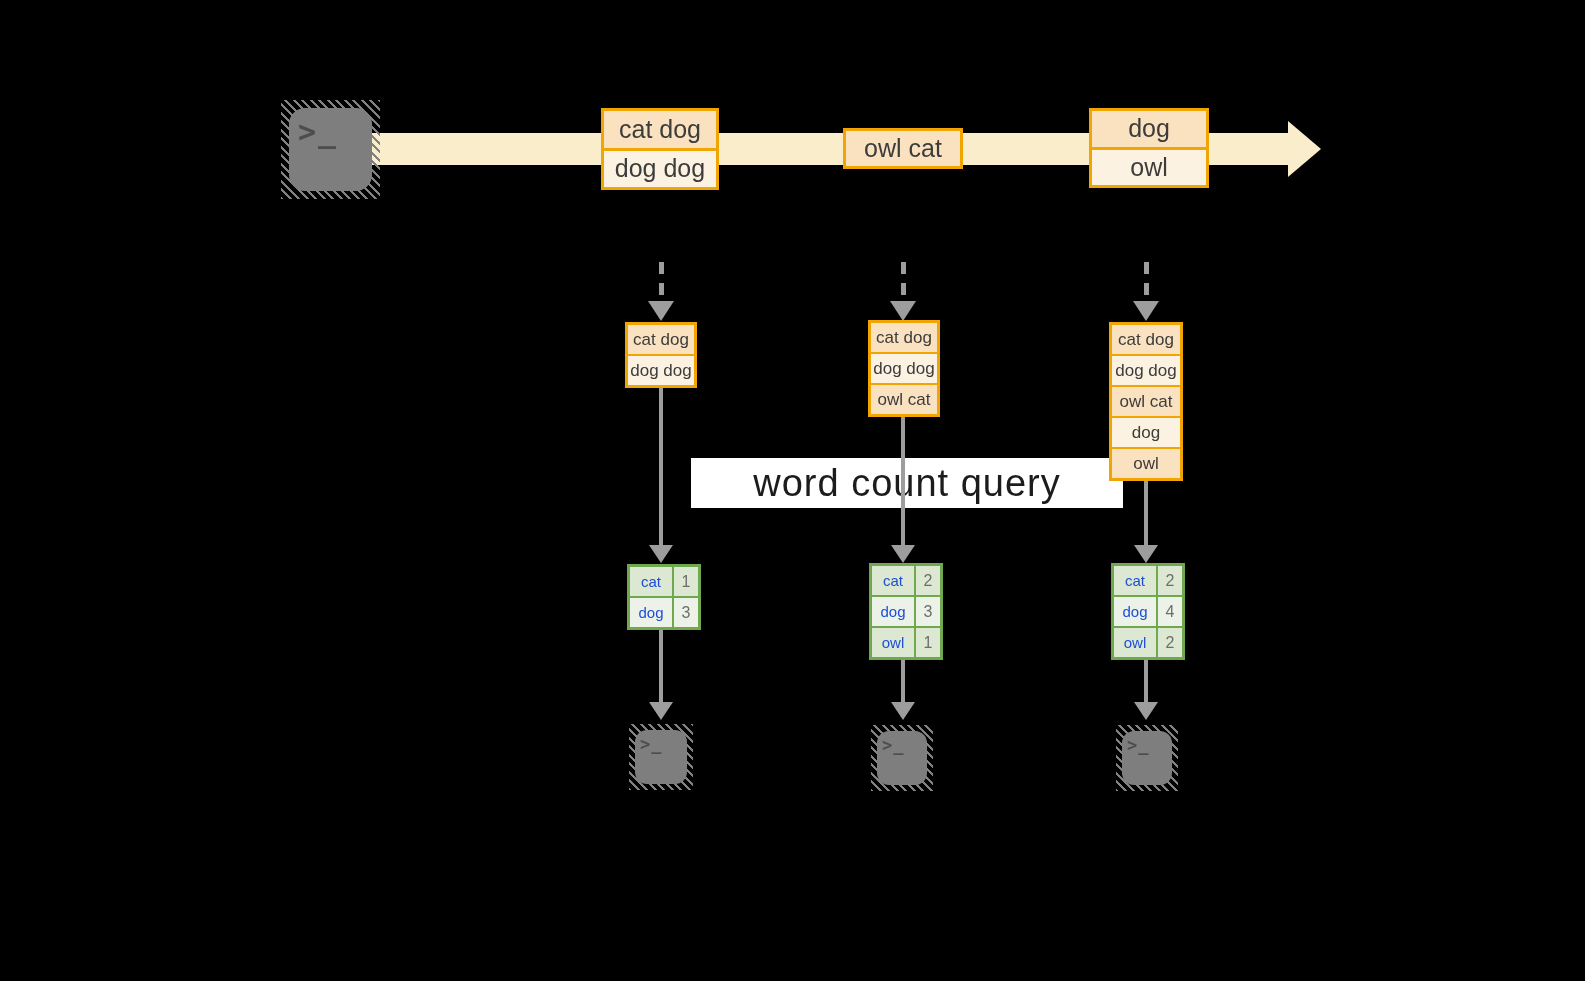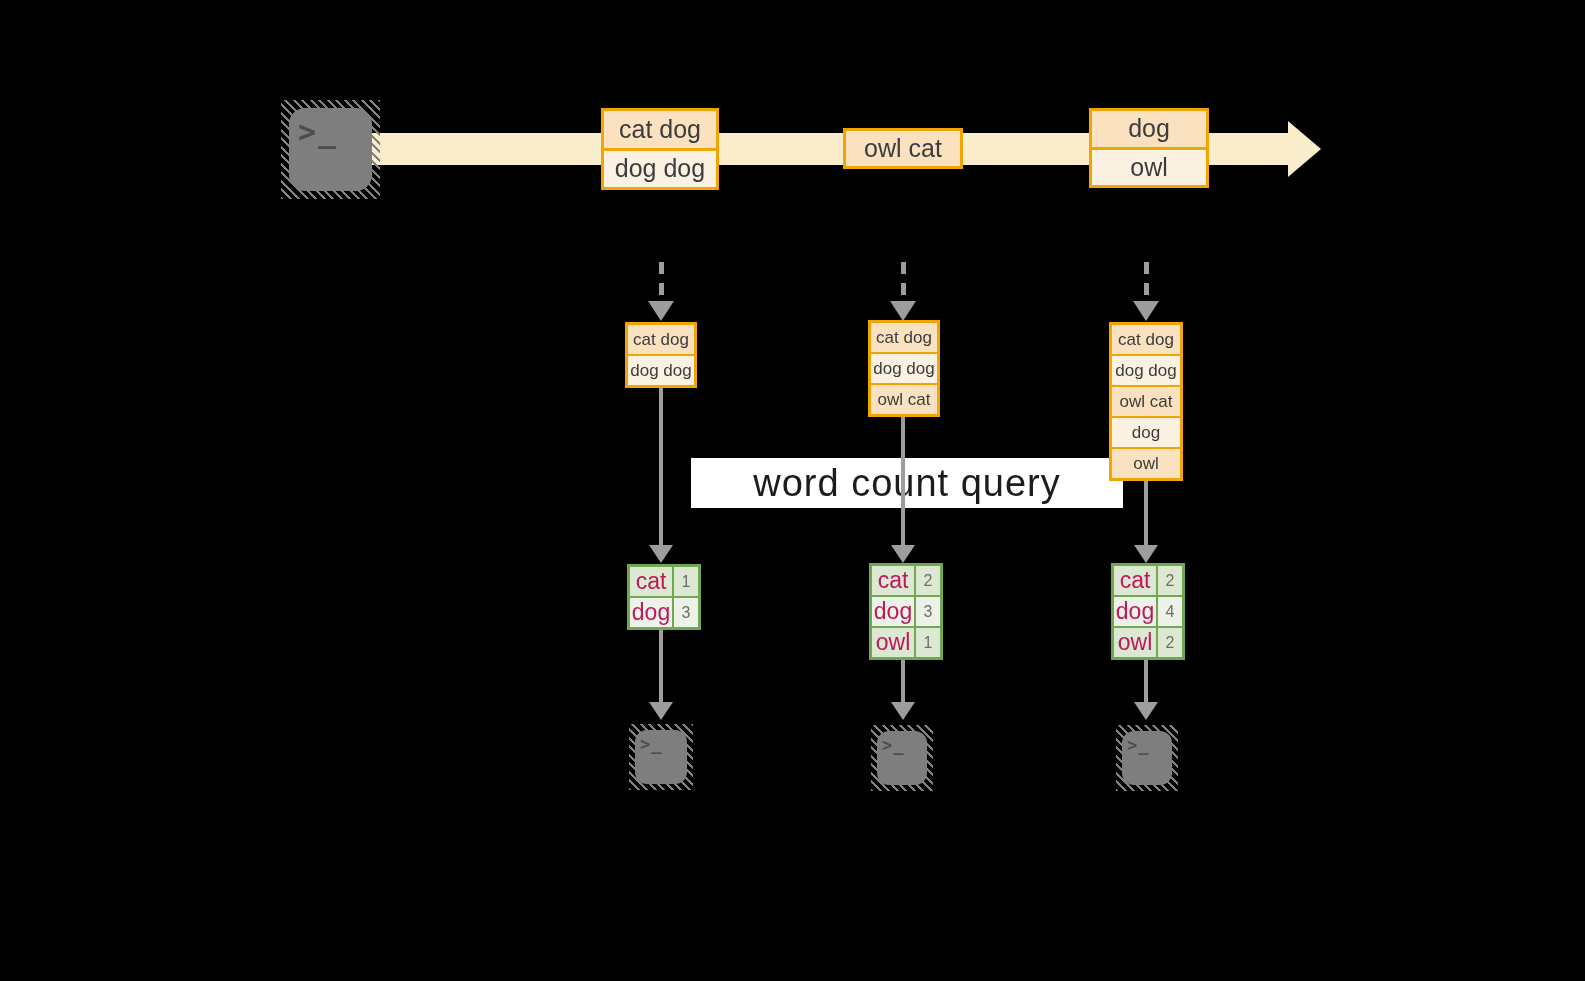--- a/index.html
+++ b/index.html
@@ -34,21 +34,21 @@
   .stack .cell + .cell{border-top:2px solid #F0A502;}
   .stack .cell{font-size:17px;height:29px;flex:none;}
 
   
   .gtable{
     box-sizing:content-box;display:grid;gap:2px;background:#70A84F;
     border:3px solid #70A84F;z-index:3;
   }
   .gtable .gcell{
     display:flex;align-items:center;justify-content:center;
-    height:29px;font-size:23px;color:#be185d;background:#ECF2E7;
+    height:29px;font-size:15px;color:#1d4ed8;background:#ECF2E7;
   }
   .gtable .gcell.num{color:#6E6E6E;font-size:16px;}
   .gtable.rows2 .gcell:nth-child(-n+2){background:#DCE8D2;}
   .gtable.rows3 .gcell:nth-child(-n+2){background:#DCE8D2;}
   .gtable.rows3 .gcell:nth-child(n+5){background:#DCE8D2;}
 
   
   .vline{width:4px;background:#9D9D9D;z-index:2;}
   .vdash{
     width:5px;z-index:2;

